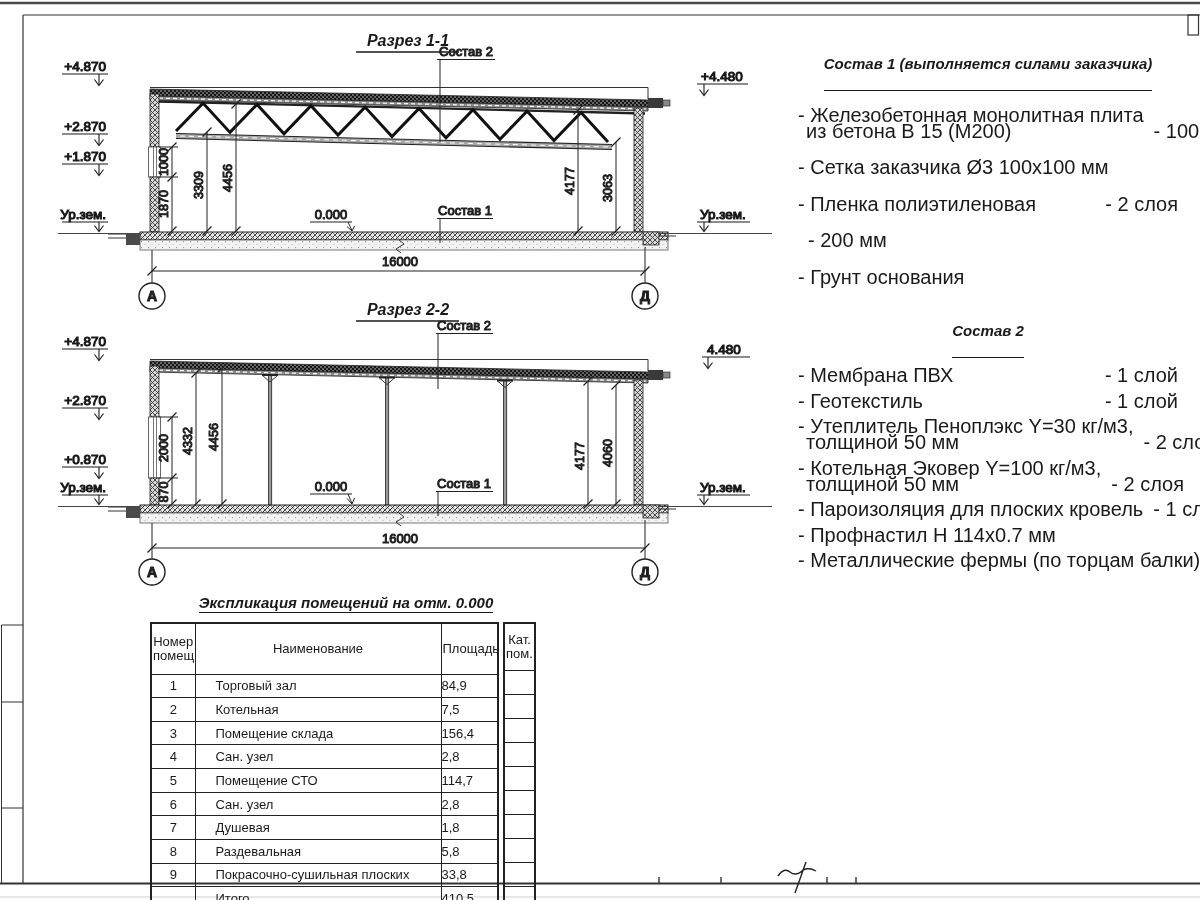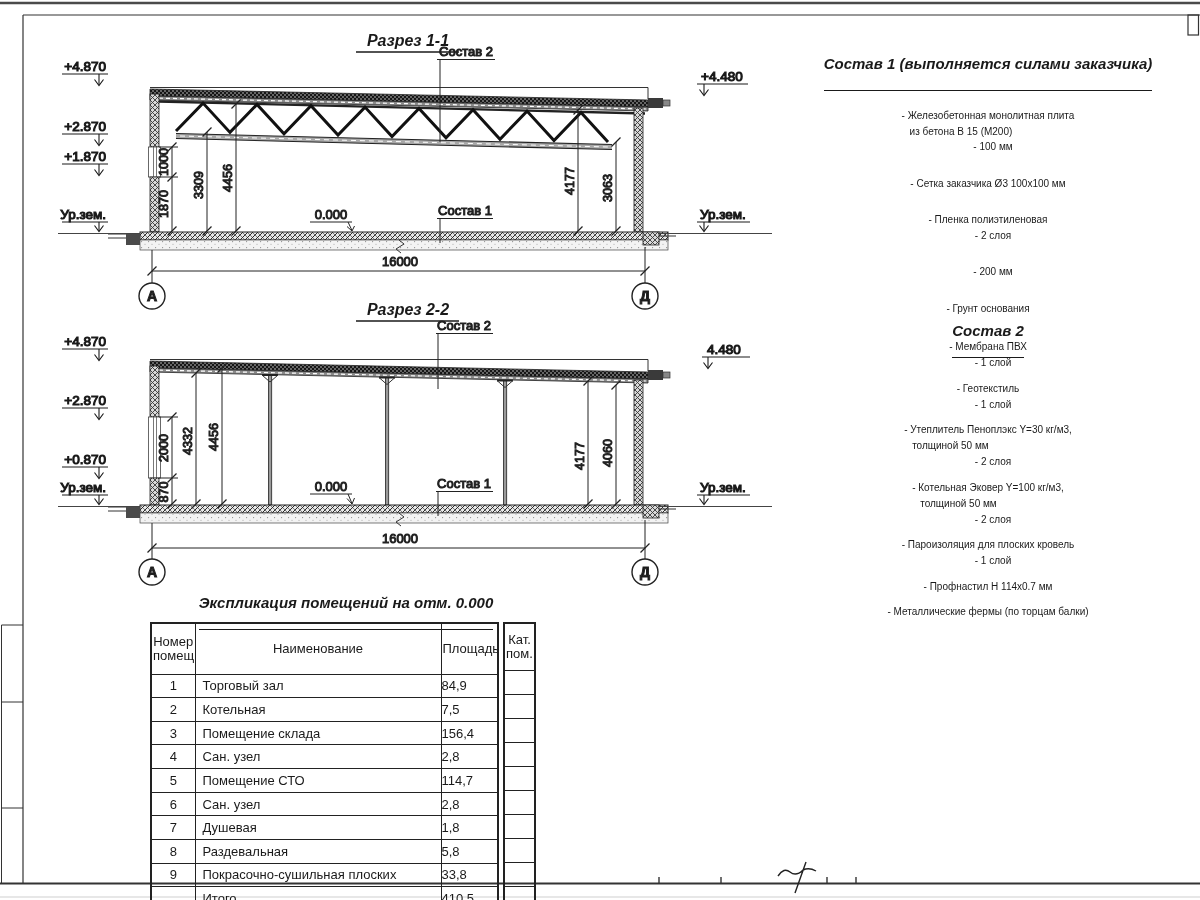--- a/index.html
+++ b/index.html
@@ -7,42 +7,42 @@
   svg.drawing{position:absolute;left:0;top:0;}
   svg text{font-family:"Liberation Sans",sans-serif;fill:#1a1a1a;}
   .t-title{font-size:16px;font-style:italic;font-weight:bold;}
   .t-elev{font-size:13.5px;}
   .t-dim{font-size:12.5px;}
   .t-lbl{font-size:13px;}
   .t-axis{font-size:14px;font-weight:bold;}
   .block{position:absolute;}
   .s-title{text-align:center;font-style:italic;font-weight:bold;font-size:15px;}
   .s-title span{border-bottom:1.3px solid #1a1a1a;padding-bottom:18px;}
-  .s-item{display:flex;justify-content:space-between;align-items:center;font-size:10px;line-height:15.5px;flex-direction:column;}
+  .s-item{display:flex;justify-content:space-between;align-items:flex-end;font-size:20px;line-height:15.5px;}
   .s-item .s-text{white-space:nowrap;}
   .s-item .s-line2{padding-left:8px;}
   .s-item .s-val{white-space:nowrap;margin-left:10px;}
   .sostav1 .s-item{margin-bottom:21px;}
   .sostav2 .s-item{margin-bottom:9.5px;line-height:16px;}
   .sostav1 .s-items{margin-top:36px;}
-  .sostav2 .s-items{}
+  .sostav2 .s-items{margin-top:28px;}
   .expl-title{text-align:center;font-style:italic;font-weight:bold;font-size:15px;}
-  .expl-title span{border-bottom:1.3px solid #1a1a1a;padding-bottom:18px;}
+  .expl-title span{border-bottom:1.3px solid #1a1a1a;padding-bottom:1px;}
   .expl-tables{margin-top:11px;display:flex;gap:4px;}
   table.expl{border-collapse:collapse;table-layout:fixed;}
   table.expl td,table.expl th{border:1.4px solid #222;font-weight:normal;font-size:13px;overflow:hidden;}
   table.expl-main{width:347px;border:2px solid #222;}
   table.expl-cat{width:33px;border:2px solid #222;}
   .col-num{width:44px;}
   .col-name{width:246px;}
   .col-area{width:57px;}
   th.hdr{height:44px;font-size:12.5px;line-height:14px;}
   td.cell{height:21px;padding:0;}
   td.c-num{text-align:center;}
-  td.c-name{text-align:left;padding-left:7px;}
+  td.c-name{text-align:left;padding-left:20px;}
   td.c-area{}
   td.c-cat{height:21px;}
 </style>
 </head>
 <body>
 
 <svg class="drawing" width="1200" height="900" viewBox="0 0 1200 900">
   <defs>
     <pattern id="patRoof" width="4" height="4" patternUnits="userSpaceOnUse">
       <rect width="4" height="4" fill="#666"></rect>

